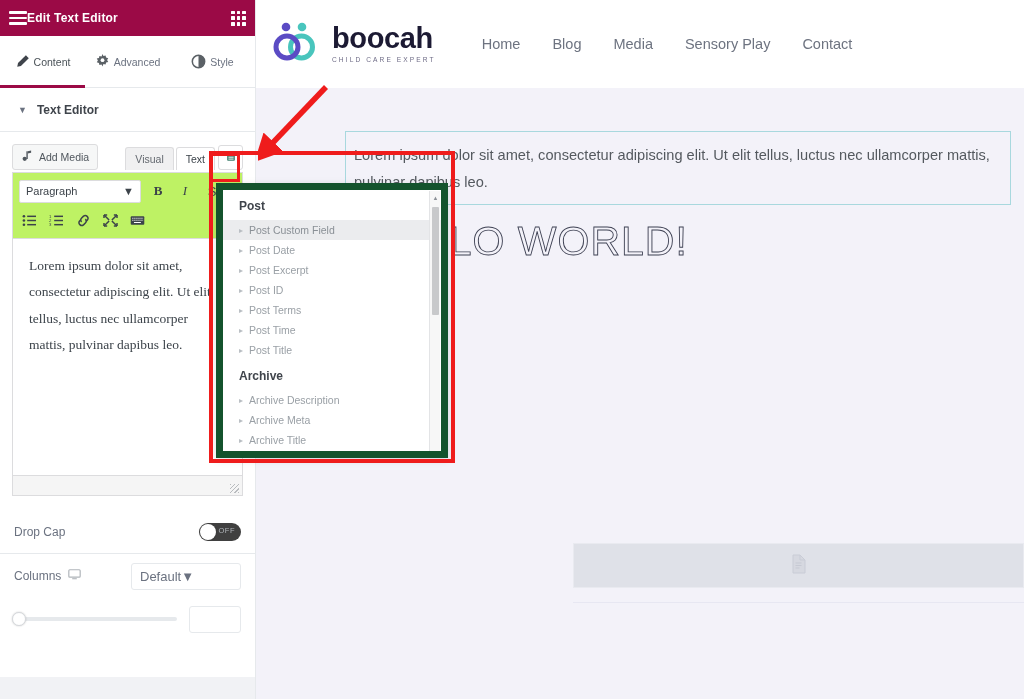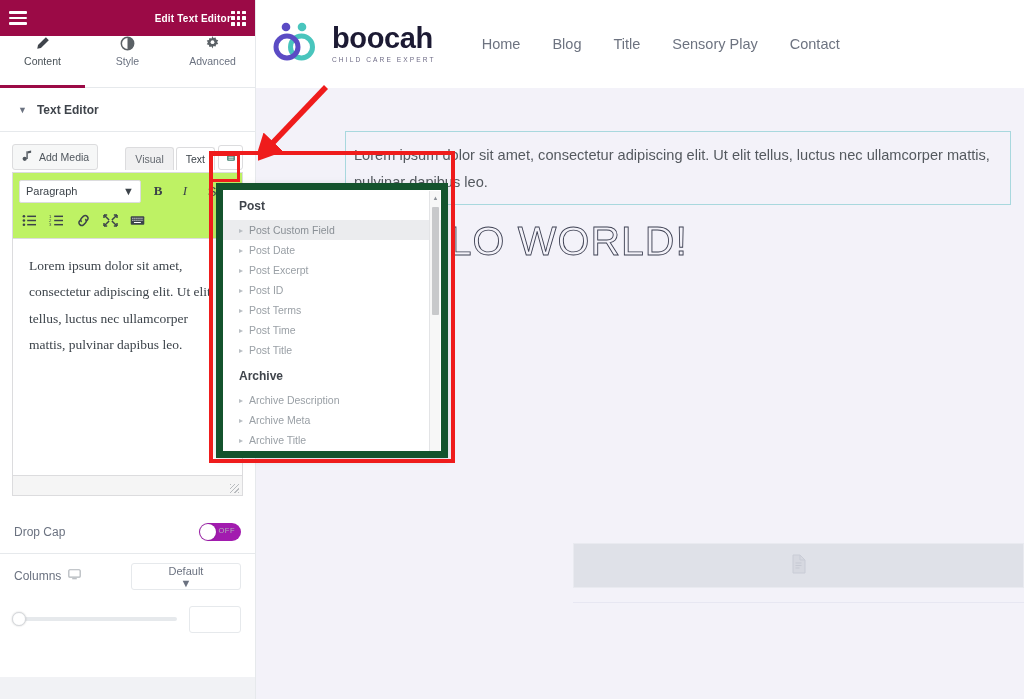--- a/index.html
+++ b/index.html
@@ -19,30 +19,30 @@
     background: #ffffff;
     border-right: 1px solid #e6e9ec;
     overflow: hidden;
   }
   .panel-header {
     height: 36px; background: #9b0a46;
     display: flex; align-items: center; justify-content: space-between;
     padding: 0 9px;
   }
   .panel-title {
-    color: #ffffff; font-size: 10px; font-weight: bold;
-    letter-spacing: .2px; flex: 1; text-align: right;
+    color: #ffffff; font-size: 12px; font-weight: bold;
+    letter-spacing: .2px; flex: 1; text-align: left;
   }
   .hamburger { width: 18px; display: flex; flex-direction: column; gap: 3px; cursor: pointer; }
   .hamburger i { display: block; height: 2.5px; background: #ffffff; border-radius: 1px; }
   .grid-icon { width: 15px; height: 15px; display: grid; grid-template-columns: repeat(3,1fr); grid-template-rows: repeat(3,1fr); gap: 2px; cursor: pointer; }
   .grid-icon i { background: #ffffff; border-radius: .5px; }
 
   .tabs { display: flex; height: 52px; border-bottom: 1px solid #e6e9ec; background: #fff; }
-  .tab { flex: 1; display: flex; flex-direction: column; align-items: center; 
+  .tab { flex: 1; display: flex; align-items: center; justify-content: center;
          gap: 4px; cursor: pointer; position: relative; }
   .tab .tab-label { font-size: 10.5px; color: #6b7280; }
   .tab.active .tab-label { color: #495157; }
   .tab.active::after { content: ""; position: absolute; left: 0; right: 0; bottom: -1px; height: 3px; background: #9b0a46; }
   .tab svg { display: block; }
 
   .section-head {
     height: 44px; display: flex; align-items: center; gap: 10px;
     padding: 0 18px; border-bottom: 1px solid #e6e9ec; background: #fff;
   }
@@ -96,29 +96,29 @@
   }
   .mce-resize { position: absolute; right: 3px; bottom: 2px; width: 9px; height: 9px;
     background: repeating-linear-gradient(135deg, #b9bcbf 0 1px, transparent 1px 3px); }
 
   .ctrl-row {
     display: flex; align-items: center; padding: 0 14px; height: 44px;
     border-bottom: 1px solid #e6e9ec;
   }
   .ctrl-label { font-size: 12px; color: #6b7280; display: flex; align-items: center; gap: 7px; flex: 1; }
   .toggle {
-    width: 42px; height: 18px; border-radius: 9px; background: #a21caf; position: relative; cursor: pointer;
+    width: 42px; height: 18px; border-radius: 9px; background: #404040; position: relative; cursor: pointer;
   }
   .toggle .knob { position: absolute; left: 1px; top: 1px; width: 16px; height: 16px; border-radius: 50%; background: #fff;
     box-shadow: 0 0 2px rgba(0,0,0,.25); }
   .toggle .off-text { position: absolute; right: 6px; top: 3px; font-size: 7.5px; color: #b0b5ba; letter-spacing: .5px; }
   .select-box {
     width: 110px; height: 27px; border: 1px solid #e6e9ec; border-radius: 3px; background: #fff;
-    display: flex; align-items: center; justify-content: flex-end; padding: 0 8px;
-    font-size: 11px; color: #6b7280; cursor: pointer; flex-direction: column;
+    display: flex; align-items: center; justify-content: flex-start; padding: 0 8px;
+    font-size: 13px; color: #6b7280; cursor: pointer;
   }
   .units { display: flex; gap: 7px; font-size: 8.5px; color: #b0b5ba; }
   .units .u-active { color: #6b7280; text-decoration: underline; }
   .slider-row { display: flex; align-items: center; padding: 0 14px; height: 42px; gap: 12px; }
   .slider { flex: 1; height: 4px; background: #e6e9ec; border-radius: 2px; position: relative; cursor: pointer; }
   .slider .handle { position: absolute; left: -2px; top: -5px; width: 14px; height: 14px; border-radius: 50%;
     background: #fff; border: 1px solid #d5d8dc; box-shadow: 0 0 2px rgba(0,0,0,.2); }
   .num-input { width: 52px; height: 27px; border: 1px solid #e6e9ec; border-radius: 3px; background: #fff; }
   .panel-foot { position: absolute; left: 0; bottom: 0; width: 256px; height: 22px; background: #f1f2f5; }
   .monitor-ic { color: #b0b5ba; }
@@ -208,21 +208,21 @@
           </svg>
         </span>
         <span class="brand-text">
           <span class="brand-name">boocah</span>
           <span class="brand-sub">CHILD CARE EXPERT</span>
         </span>
       </div>
       <nav class="site-nav">
         <span class="nav-link">Home</span>
         <span class="nav-link">Blog</span>
-        <span class="nav-link">Title</span>
+        <span class="nav-link">Media</span>
         <span class="nav-link">Sensory Play</span>
         <span class="nav-link">Contact</span>
       </nav>
     </div>
 
     <div class="widget-box">
       <div class="widget-text">Lorem ipsum dolor sit amet, consectetur adipiscing elit. Ut elit tellus, luctus nec ullamcorper mattis, pulvinar dapibus leo.</div>
     </div>
 
     <div class="hello">HELLO WORLD!</div>
@@ -269,34 +269,34 @@
         <span>
           <svg width="15" height="15" viewBox="0 0 16 16">
               <path d="M11.6 1.3l3.1 3.1-8.4 8.4-3.9.8.8-3.9z" fill="#3f444b"></path>
             </svg>
         </span>
         <span class="tab-label">Content</span>
       </div>
       <div class="tab">
         <span>
           <svg width="15" height="15" viewBox="0 0 16 16">
+            <path d="M8 0l1 2.1 2.3-.6.5 2.3 2.3.6-1.2 2 1.2 2-2.3.6-.5 2.3-2.3-.6L8 13.3 7 11.2l-2.3.6-.5-2.3-2.3-.6 1.2-2-1.2-2 2.3-.6.5-2.3 2.3.6z" fill="#5b6166"></path>
+            <circle cx="8" cy="6.6" r="2" fill="#ffffff"></circle>
+          </svg>
+        </span>
+        <span class="tab-label">Advanced</span>
+      </div>
+      <div class="tab">
+        <span>
+          <svg width="15" height="15" viewBox="0 0 16 16">
             <circle cx="8" cy="8" r="6.6" fill="none" stroke="#5b6166" stroke-width="1.6"></circle>
             <path d="M8 1.4a6.6 6.6 0 0 1 0 13.2z" fill="#5b6166"></path>
           </svg>
         </span>
         <span class="tab-label">Style</span>
-      </div>
-      <div class="tab">
-        <span>
-          <svg width="15" height="15" viewBox="0 0 16 16">
-            <path d="M8 0l1 2.1 2.3-.6.5 2.3 2.3.6-1.2 2 1.2 2-2.3.6-.5 2.3-2.3-.6L8 13.3 7 11.2l-2.3.6-.5-2.3-2.3-.6 1.2-2-1.2-2 2.3-.6.5-2.3 2.3.6z" fill="#5b6166"></path>
-            <circle cx="8" cy="6.6" r="2" fill="#ffffff"></circle>
-          </svg>
-        </span>
-        <span class="tab-label">Advanced</span>
       </div>
     </div>
 
     <div class="section-head">
       <span class="caret">▼</span>
       <span class="section-title">Text Editor</span>
     </div>
 
     <div class="editor-wrap">
       <div class="wp-toolbar-row">

